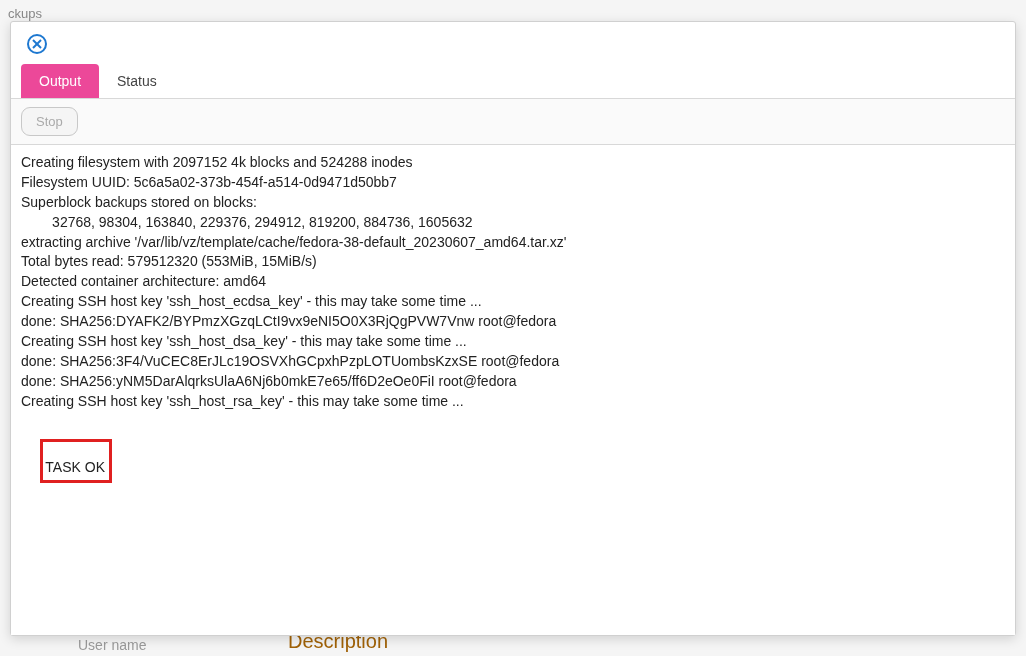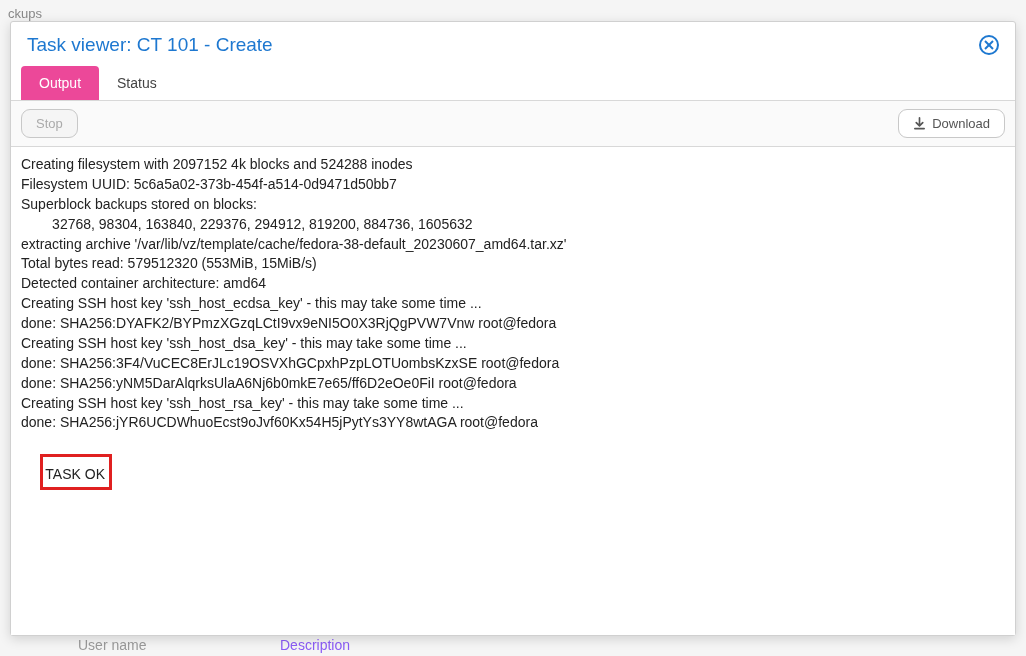--- a/index.html
+++ b/index.html
@@ -15,21 +15,21 @@
       overflow: hidden;
       position: relative;
     }
     .bg-hint {
       position: absolute;
       color: #888;
       font-size: 13px;
     }
     .bg-hint.ckups { top: 6px; left: 8px; }
     .bg-hint.username { bottom: 3px; left: 78px; color: #9a9a9a; font-size: 14px; }
-    .bg-hint.description { bottom: 3px; left: 280px; color: #8b5cf6; font-size: 14px; }
+    .bg-hint.description { bottom: 3px; left: 288px; color: #a16207; font-size: 20px; }
     .modal {
       position: absolute;
       top: 21px;
       left: 10px;
       right: 10px;
       bottom: 20px;
       background: #fff;
       border: 1px solid #d0d0d0;
       border-radius: 3px;
       box-shadow: 0 3px 12px rgba(0,0,0,0.15);
@@ -120,73 +120,64 @@
     .output-line {
       font-family: -apple-system, BlinkMacSystemFont, "Segoe UI", Helvetica, Arial, sans-serif;
       font-size: 14px;
       color: #222;
       line-height: 1.42;
       white-space: pre;
     }
     .highlight-box {
       display: inline-block;
       border: 3px solid #e02020;
-      padding: 8px 4px 2px 2px;
+      padding: 16px 4px 2px 2px;
       margin-left: -4px;
-      margin-top: 1px;
+      margin-top: 8px;
     }
   </style>
 </head>
 <body>
 
 <div class="bg-hint ckups">ckups</div>
 <div class="bg-hint username">User name</div>
 <div class="bg-hint description">Description</div>
 
 <div class="modal">
   <div class="modal-header">
-    <div class="modal-title">Task viewer: CT 101 - Create</div>
     <div class="close-btn">
       <svg viewBox="0 0 10 10">
         <line x1="1" y1="1" x2="9" y2="9" stroke="#1e78d0" stroke-width="2"></line>
         <line x1="9" y1="1" x2="1" y2="9" stroke="#1e78d0" stroke-width="2"></line>
       </svg>
     </div>
   </div>
 
   <div class="tabs">
     <div class="tab active">Output</div>
     <div class="tab">Status</div>
   </div>
 
   <div class="toolbar">
     <button class="btn disabled">Stop</button>
-    <button class="btn">
-      <svg class="download-icon" viewBox="0 0 14 14">
-        <path d="M7 1 L7 9 M3.5 6 L7 9.5 L10.5 6" stroke="#555" stroke-width="1.8" fill="none" stroke-linecap="round" stroke-linejoin="round"></path>
-        <line x1="2" y1="12.5" x2="12" y2="12.5" stroke="#555" stroke-width="1.8" stroke-linecap="round"></line>
-      </svg>
-      <span>Download</span>
-    </button>
   </div>
 
   <div class="output-area">
     <div id="output-lines">
         <div class="output-line">Creating filesystem with 2097152 4k blocks and 524288 inodes</div>
         <div class="output-line">Filesystem UUID: 5c6a5a02-373b-454f-a514-0d9471d50bb7</div>
         <div class="output-line">Superblock backups stored on blocks:</div>
         <div class="output-line">        32768, 98304, 163840, 229376, 294912, 819200, 884736, 1605632</div>
         <div class="output-line">extracting archive '/var/lib/vz/template/cache/fedora-38-default_20230607_amd64.tar.xz'</div>
         <div class="output-line">Total bytes read: 579512320 (553MiB, 15MiB/s)</div>
         <div class="output-line">Detected container architecture: amd64</div>
         <div class="output-line">Creating SSH host key 'ssh_host_ecdsa_key' - this may take some time ...</div>
         <div class="output-line">done: SHA256:DYAFK2/BYPmzXGzqLCtI9vx9eNI5O0X3RjQgPVW7Vnw root@fedora</div>
         <div class="output-line">Creating SSH host key 'ssh_host_dsa_key' - this may take some time ...</div>
         <div class="output-line">done: SHA256:3F4/VuCEC8ErJLc19OSVXhGCpxhPzpLOTUombsKzxSE root@fedora</div>
         <div class="output-line">done: SHA256:yNM5DarAlqrksUlaA6Nj6b0mkE7e65/ff6D2eOe0FiI root@fedora</div>
         <div class="output-line">Creating SSH host key 'ssh_host_rsa_key' - this may take some time ...</div>
-        <div class="output-line">done: SHA256:jYR6UCDWhuoEcst9oJvf60Kx54H5jPytYs3YY8wtAGA root@fedora</div>
       </div>
     <div class="output-line">
       <span class="highlight-box">TASK OK</span>
     </div>
   </div>
 </div>
 
 </body></html>

